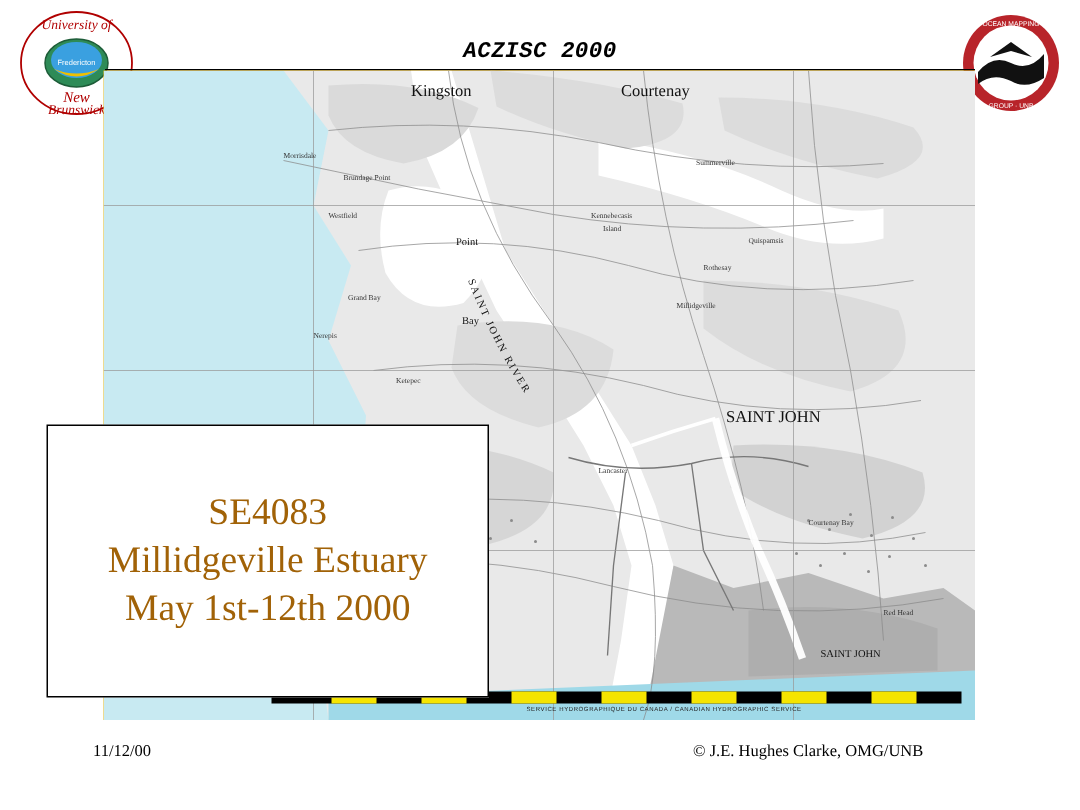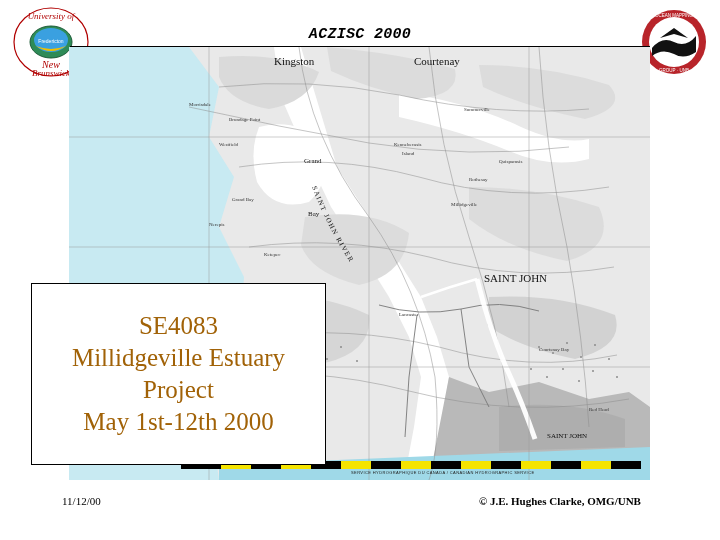--- a/index.html
+++ b/index.html
@@ -75,21 +75,21 @@
     text-align:center;
   }
 
   
   .date{
     position:absolute;left:62px;top:495px;font-size:11px;color:#000;
     font-family:"Liberation Serif", serif;
   }
   .credit{
     position:absolute;left:462px;top:495px;font-size:11px;color:#000;
-    font-family:"Liberation Serif", serif;font-weight:bold;margin-left:17px;
+    font-family:"Liberation Serif", serif;font-weight:normal;
   }
 </style>
 </head>
 <body>
 
 <div class="slide">
 
   <div class="logo-unb">
     <svg width="78" height="72" viewBox="0 0 78 72">
       <ellipse cx="39" cy="36" rx="37" ry="34" fill="#ffffff" stroke="#b00000" stroke-width="1.2"></ellipse>
@@ -199,21 +199,21 @@
             <circle cx="258" cy="312" r="1"></circle>
           <circle cx="272" cy="300" r="1"></circle>
             <circle cx="288" cy="314" r="1"></circle>
         </g>
       </svg>
 
       <div class="map-label" style="left:205px;top:8px;">Kingston</div>
       <div class="map-label" style="left:345px;top:8px;">Courtenay</div>
       <div class="map-label" style="left:415px;top:225px;">SAINT JOHN</div>
       <div class="map-label small" style="left:478px;top:385px;">SAINT JOHN</div>
-      <div class="map-label small" style="left:235px;top:110px;">Grand</div>
+      <div class="map-label small" style="left:235px;top:110px;">Point</div>
       <div class="map-label small" style="left:239px;top:127px;margin-top:36px;">Bay</div>
       <div class="map-label tiny" style="left:395px;top:60px;">Summerville</div>
       <div class="map-label tiny" style="left:325px;top:95px;">Kennebecasis</div>
       <div class="map-label tiny" style="left:333px;top:104px;">Island</div>
       <div class="map-label tiny" style="left:382px;top:155px;">Millidgeville</div>
       <div class="map-label tiny" style="left:150px;top:95px;">Westfield</div>
       <div class="map-label tiny" style="left:163px;top:150px;">Grand Bay</div>
       <div class="map-label tiny" style="left:400px;top:130px;">Rothesay</div>
       <div class="map-label tiny" style="left:430px;top:112px;">Quispamsis</div>
       <div class="map-label tiny" style="left:160px;top:70px;">Brundage Point</div>
@@ -245,20 +245,19 @@
         <div class="scaleseg" style="left:400px;width:30px;"></div>
         <div class="scale-text2">SERVICE HYDROGRAPHIQUE DU CANADA / CANADIAN HYDROGRAPHIC SERVICE</div>
       </div>
 
     </div>
   </div>
 
   <div class="titlebox">
     <div>SE4083</div>
     <div>Millidgeville Estuary</div>
-    <div>Project</div>
     <div>May 1st-12th 2000</div>
   </div>
 
   <div class="date">11/12/00</div>
   <div class="credit">© J.E. Hughes Clarke, OMG/UNB</div>
 
 </div>
 
 </body></html>

